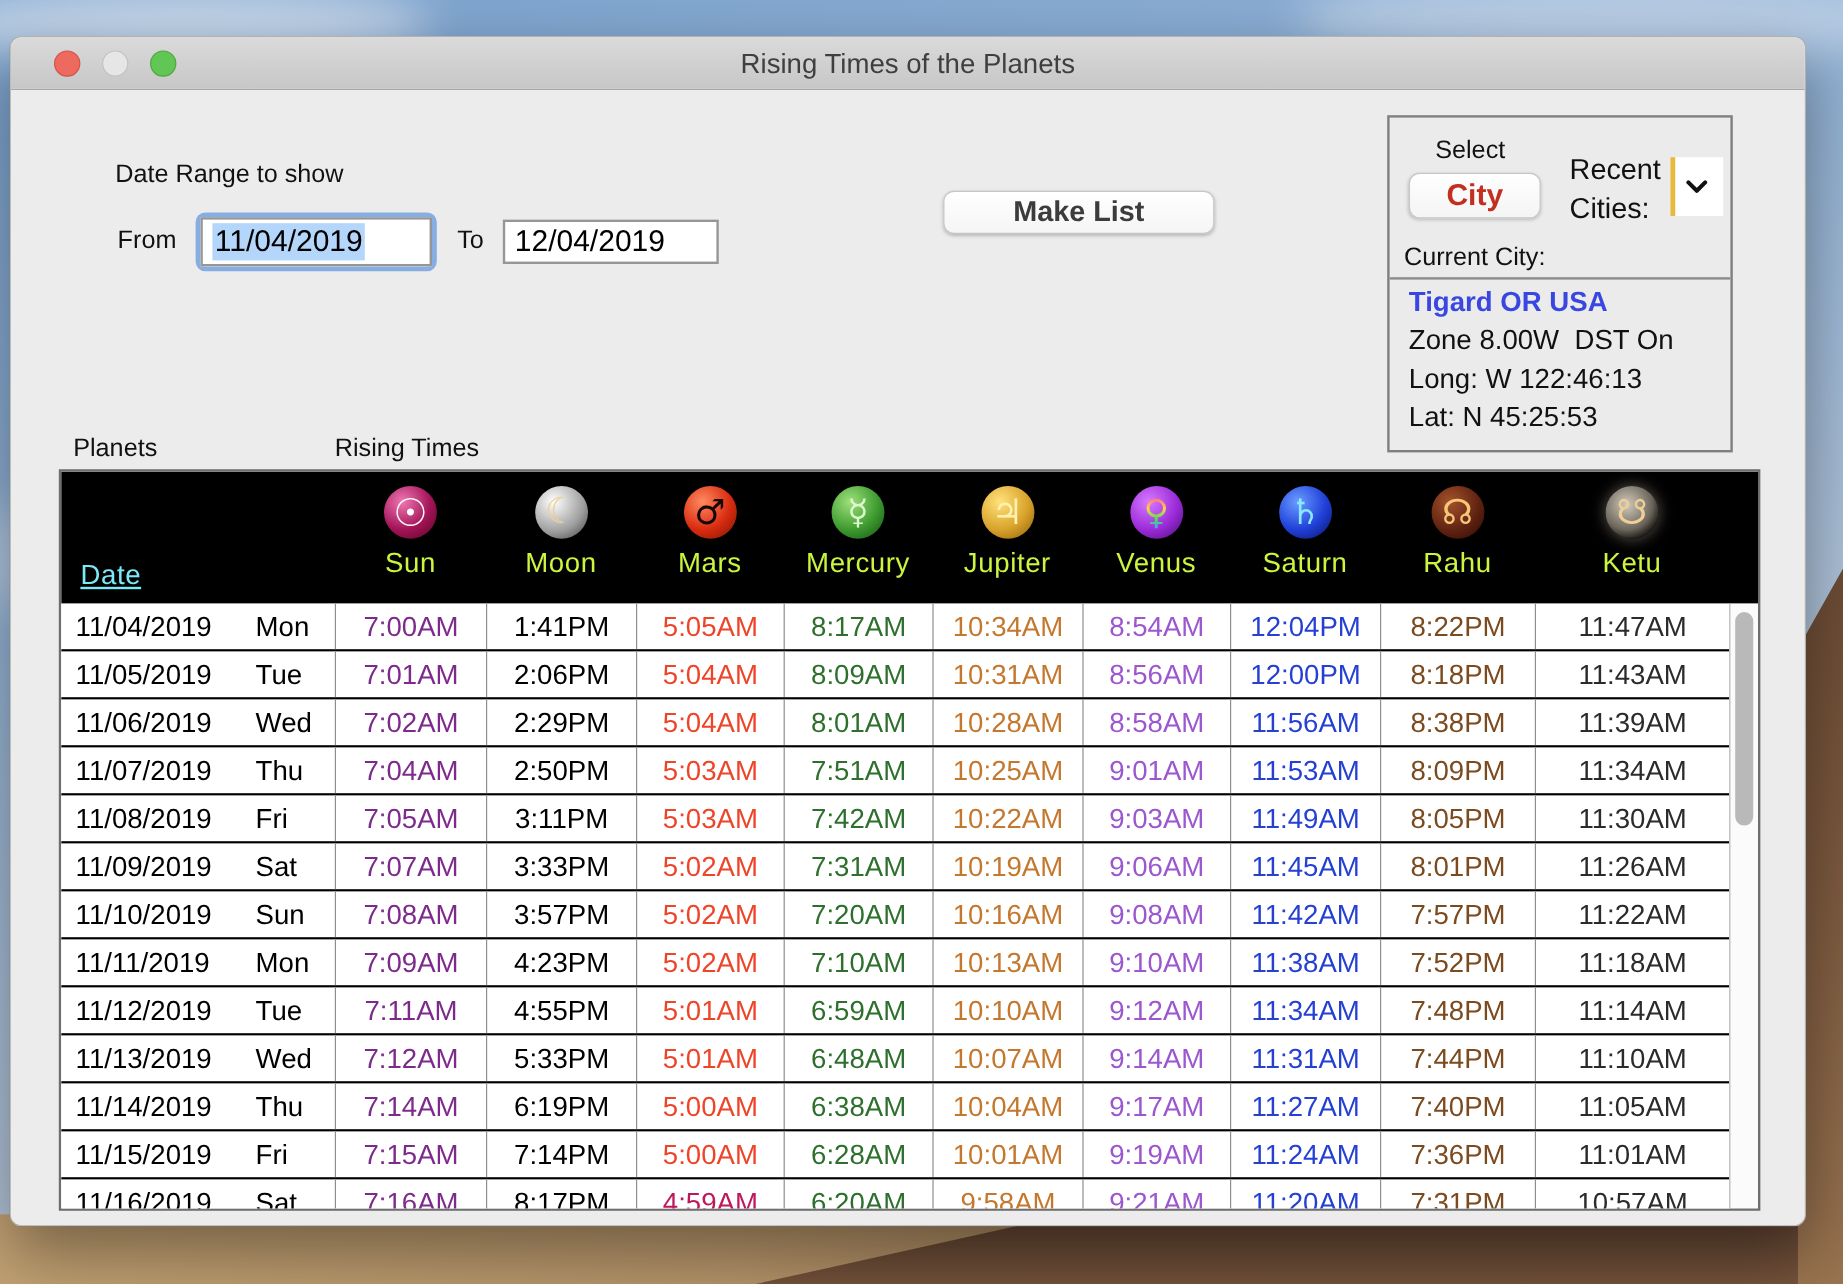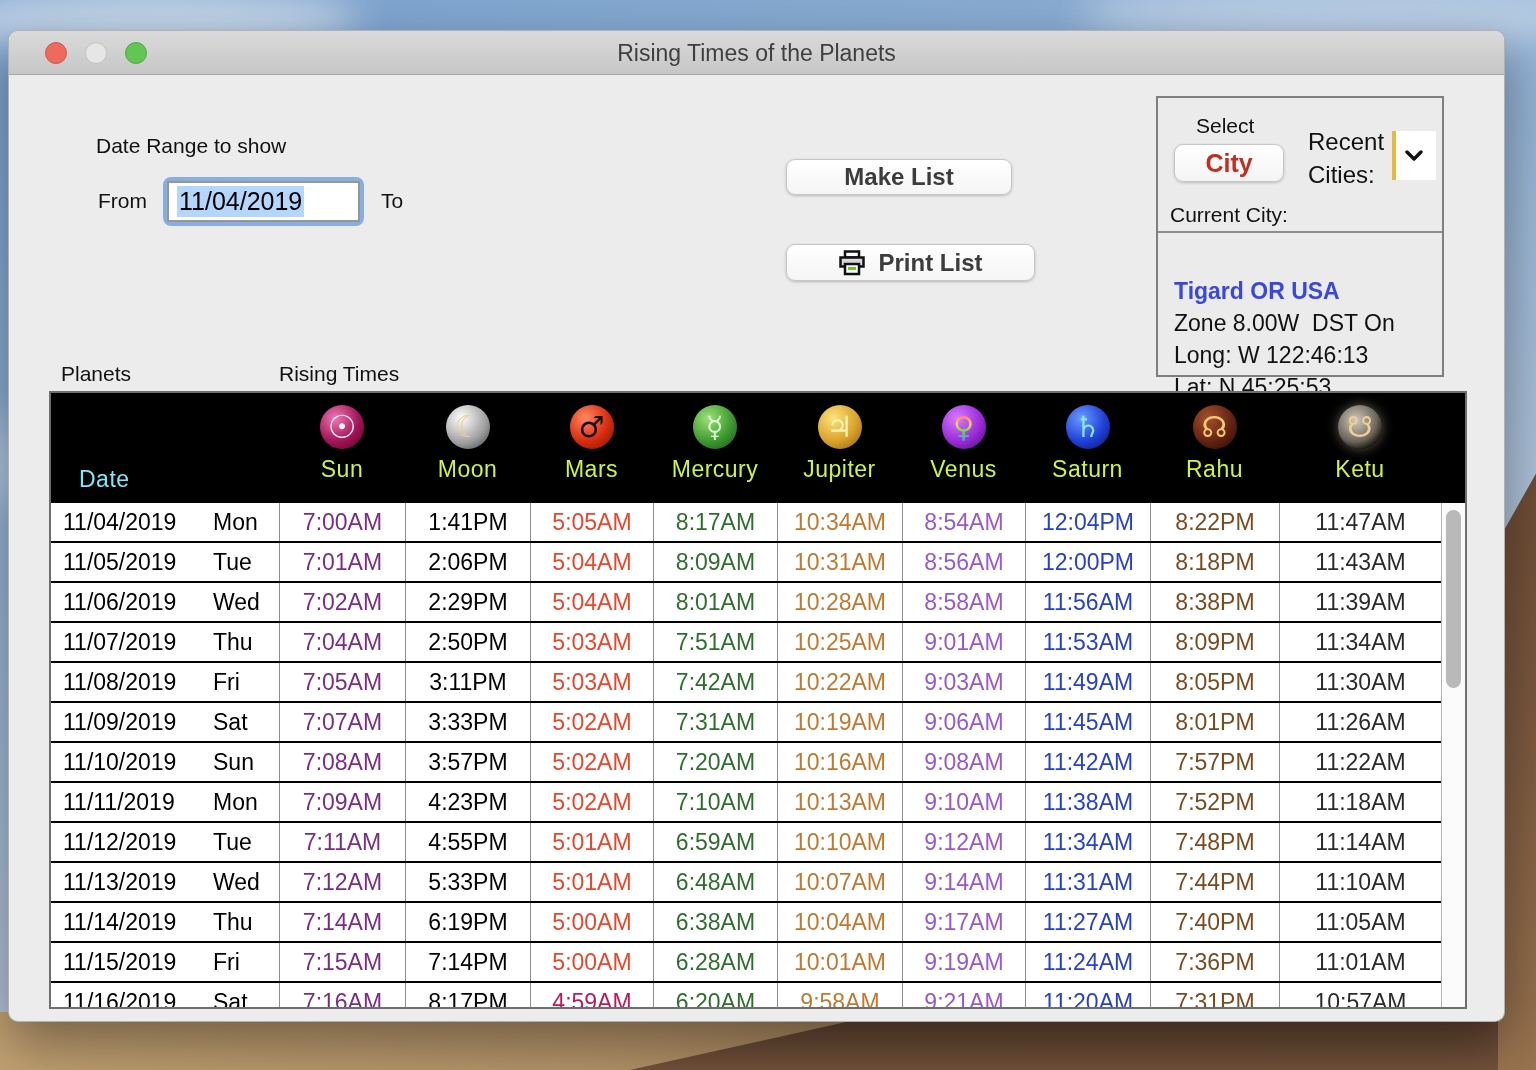--- a/index.html
+++ b/index.html
@@ -61,34 +61,34 @@
   .cp-select { position:absolute; left:38px; top:16px; font-size:21px; color:#111; }
   .city-btn { position:absolute; left:16px; top:46px; width:110px; height:38px;
     background:linear-gradient(#ffffff,#f4f4f4); border:1px solid #c6c6c6; border-radius:9px;
     box-shadow:0 1px 3px rgba(0,0,0,.2); color:#c22e1f; font-weight:bold; font-size:25px;
     display:flex; align-items:center; justify-content:center; }
   .cp-recent { position:absolute; left:150px; top:27px; font-size:24px; color:#111; line-height:33px; }
   .cp-dd { position:absolute; left:234px; top:33px; width:44px; height:49px; background:#fff;
     display:flex; align-items:center; justify-content:center; }
   .cp-dd .ybar { position:absolute; left:0; top:0; width:4px; height:100%; background:#e7b93c; }
   .cp-current { position:absolute; left:12px; top:105px; font-size:21px; color:#111; }
-  .cp-line { position:absolute; left:16px; font-size:23px; color:#111; white-space:pre;margin-top:40px; }
+  .cp-line { position:absolute; left:16px; font-size:23px; color:#111; white-space:pre; }
   .cp-city { top:140px; color:#3947e0; font-weight:bold; }
   .cp-zone { top:172px; } .cp-long { top:204px; } .cp-lat { top:236px; }
 
   
   .tbl-caption { position:absolute; top:331px; font-size:21px; color:#111; }
   .cap-planets { left:52px; } .cap-rising { left:270px;text-align:right; }
   .table { position:absolute; left:40px; top:360px; width:1418px; height:618px;
     border:2px solid #6e6e6e; background:#fff; overflow:hidden; }
   .thead { position:absolute; left:0; top:0; width:100%; height:110px; background:#000;
     display:grid; grid-template-columns:228px 126px 125px 123px 124px 125px 123px 125px 129px 1fr;
     padding-right:24px; }
   .th-date { position:relative; }
-  .th-date span { position:absolute; left:28px; bottom:10px; font-size:23px; letter-spacing:.5px; }
+  .th-date span { position:absolute; left:16px; bottom:10px; font-size:23px; letter-spacing:.5px;text-decoration:underline; }
   .th-col { display:flex; flex-direction:column; align-items:center; justify-content:flex-start; padding-top:12px; }
   .th-label { font-size:23px; letter-spacing:.5px; margin-top:7px; }
   .sphere { width:44px; height:44px; border-radius:50%; display:flex; align-items:center; justify-content:center; }
   .sym { font-family:"DejaVu Sans", sans-serif; font-size:29px; line-height:1; }
 
   .sun-icon     { background:radial-gradient(circle at 35% 30%, #ef77b4, #a31458 55%, #55031f); }
   .sun-icon .sym { color:#fff; font-size:32px; }
   .moon-icon    { background:radial-gradient(circle at 35% 30%, #ffffff, #9d9d9d 60%, #3b3b3b); }
   .moon-icon .sym { color:#ecd09a; font-size:30px; }
   .mars-icon    { background:radial-gradient(circle at 35% 30%, #ff8a60, #d92c10 55%, #791402); }
@@ -145,34 +145,26 @@
   <div class="lbl" style="left:87px; top:103px;">Date Range to show</div>
   <div class="lbl" style="left:89px; top:158px;">From</div>
 
   <div class="from-wrap">
     <div class="field from-field">
         <span class="sel">11/04/2019</span>
       </div>
   </div>
 
   <div class="lbl" style="left:372px; top:158px;">To</div>
+  <div class="field to-field">
+    <span>12/04/2019</span>
+  </div>
 
   <div class="btn make-btn">
     <span>Make List</span>
-  </div>
-  <div class="btn print-btn">
-    <span style="display:flex;">
-      <svg width="28" height="26" viewBox="0 0 28 26">
-        <rect x="7" y="1.5" width="14" height="6" fill="#ffffff" stroke="#111" stroke-width="2.5"></rect>
-        <rect x="2.5" y="7.5" width="23" height="9" fill="#d8d8d8" stroke="#111" stroke-width="2.5"></rect>
-        <rect x="7" y="14" width="14" height="10" fill="#ffffff" stroke="#111" stroke-width="2.5"></rect>
-        <rect x="10" y="17" width="8" height="3" fill="#63cc22"></rect>
-      </svg>
-    </span>
-    <span>Print List</span>
   </div>
 
   <div class="city-panel">
     <div class="cp-select">Select</div>
     <div class="city-btn">
       <span>City</span>
     </div>
     <div class="cp-recent">
       <div>Recent</div>
       <div>Cities:</div>

